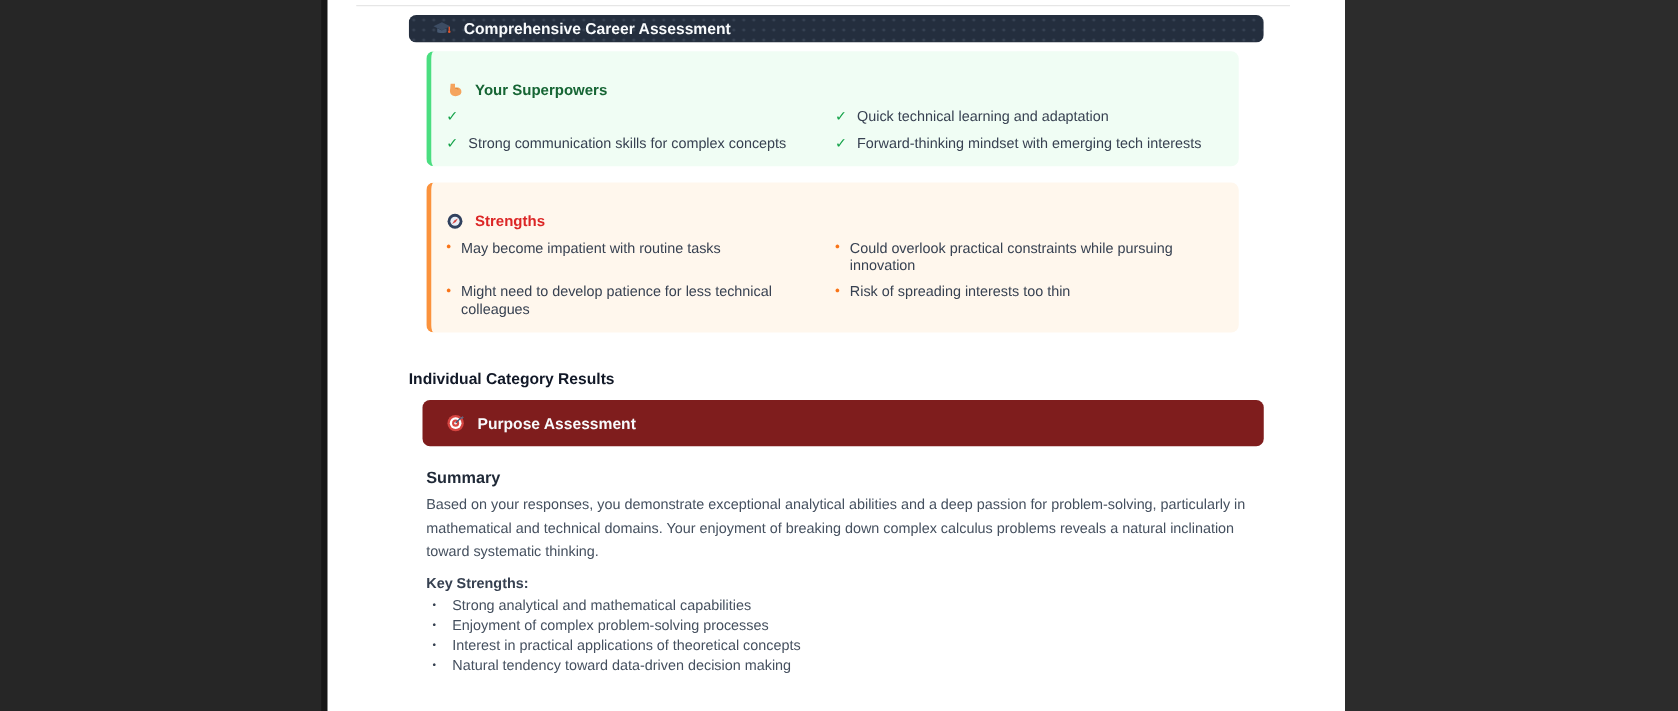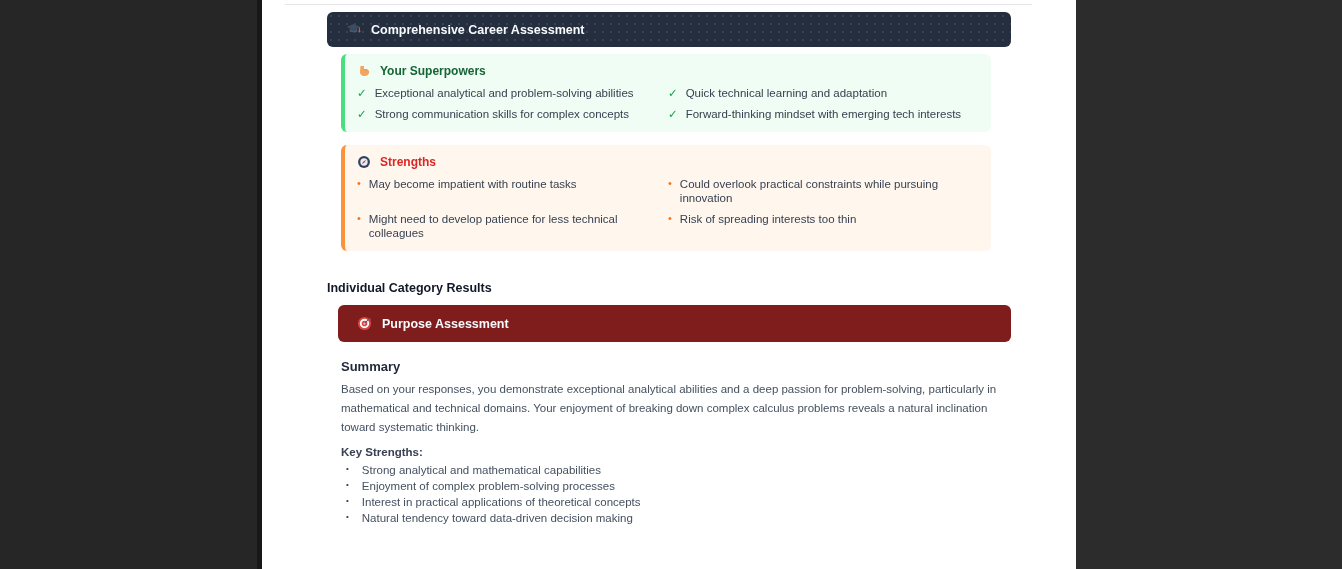--- a/index.html
+++ b/index.html
@@ -20,21 +20,21 @@
     box-shadow: -5px 0 0 #171717;
   }
   .top-divider {
     position: absolute; top: 4px; left: 23px; width: 747px; height: 1px;
     background: #e6e6e6;
   }
   .content { width: 684px; margin: 0 auto; padding-top: 12px; }
 
   
   .bar {
-    height: 35px; border-radius: 6px;
+    height: 22px; border-radius: 6px;
     display: flex; align-items: center; gap: 10px;
     padding: 0 19px;
     color: #f8fafc; font-weight: bold; font-size: 12.5px;
   }
   .bar.dark {
     background-color: #242e3e;
     background-image: radial-gradient(circle, rgba(156,172,196,0.16) 1px, transparent 1.4px);
     background-size: 8px 8px;
   }
   .bar.blue   { background: #7f1d1d; margin-top: 10px; height: 37px; margin-left: 11px; }
@@ -43,21 +43,21 @@
 
   .intro {
     margin: 15px 14px 0 14px;
     color: #45505f; font-size: 12px; line-height: 20px;
   }
 
   
   .callout {
     margin: 7px 20px 0 14px;
     border-radius: 6px;
-    padding: 10px 12px 11px 12px;
+    padding: 24px 12px 11px 12px;
   }
   .callout.green  { background: #f0fdf4; border-left: 4px solid #4ade80; margin-top: 7px; }
   .callout.orange { background: #fff7ed; border-left: 4px solid #fb923c; margin-top: 13px; }
   .callout-title {
     display: flex; align-items: center; gap: 9px;
     font-weight: bold; font-size: 12px;
   }
   .callout.green  .callout-title { color: #166534; }
   .callout.orange .callout-title { color: #dc2626; }
   .callout-title .ic, .callout-title .ic svg { width: 14px; height: 14px; display: inline-flex; }
@@ -130,21 +130,20 @@
           <svg viewBox="0 0 16 16">
             <path d="M4 2.2 L8 2.2 L8 6.4 C9.4 5.2 12 5.4 13.2 7.2 C14.4 9 14 11.4 12.2 12.6 C10 14.1 6.2 14 4.6 12.2 C3.2 10.8 3.2 8.6 3.6 6.8 Z" fill="#f5a45d"></path>
             <path d="M8 6.4 C9 6.2 10.4 6.6 11 7.6" stroke="#e08a3c" stroke-width="1" fill="none"></path>
           </svg>
         </span>
         <span>Your Superpowers</span>
       </div>
       <div class="items-grid">
         <div class="item">
           <span class="mark-check">✓</span>
-          <span>Exceptional analytical and problem-solving abilities</span>
         </div>
         <div class="item">
           <span class="mark-check">✓</span>
           <span>Quick technical learning and adaptation</span>
         </div>
         <div class="item">
           <span class="mark-check">✓</span>
           <span>Strong communication skills for complex concepts</span>
         </div>
         <div class="item">

